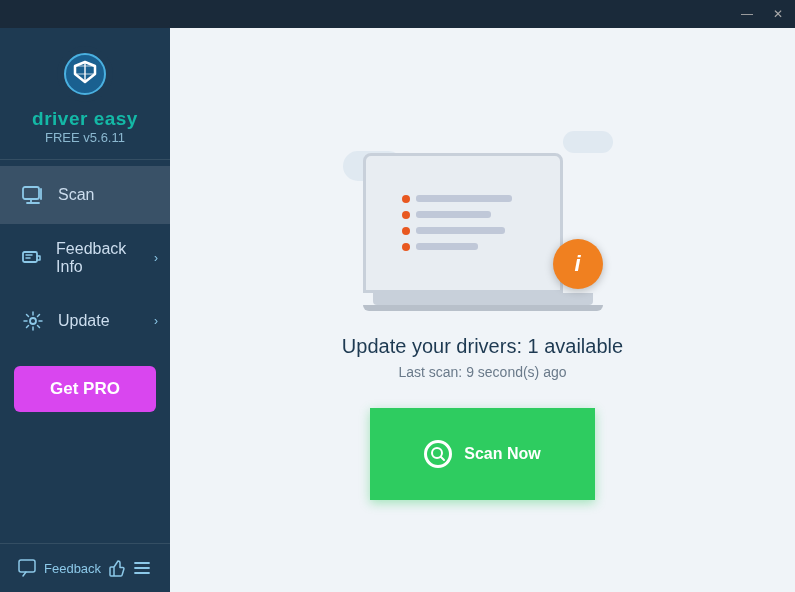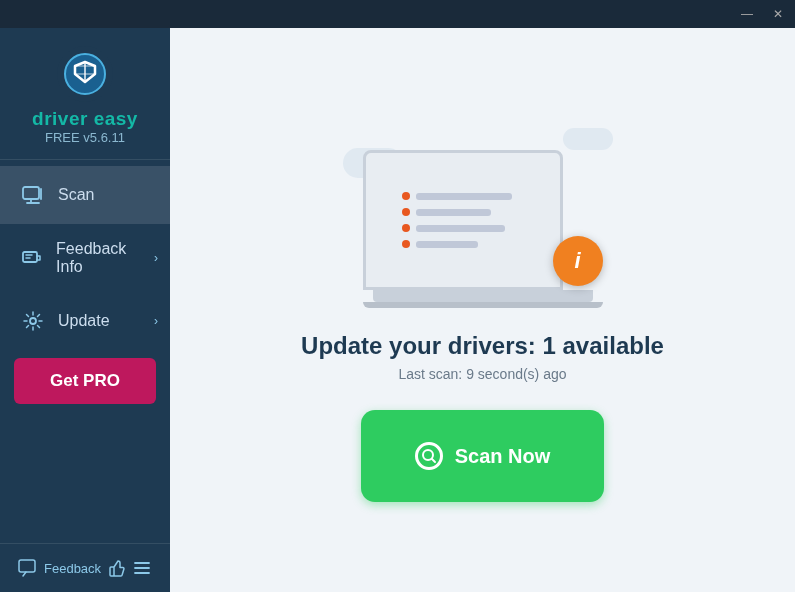--- a/index.html
+++ b/index.html
@@ -115,22 +115,22 @@
     }
 
     .nav-chevron {
       position: absolute;
       right: 12px;
       color: #8cc8e8;
       font-size: 12px;
     }
 
     .get-pro-btn {
-      margin: 8px 14px;
-      background: #be185d;
+      margin: 16px 14px;
+      background: #d946ef;
       color: #fff;
       font-size: 17px;
       font-weight: 700;
       border: none;
       border-radius: 6px;
       padding: 13px 0;
       cursor: pointer;
       text-align: center;
       width: calc(100% - 28px);
     }
@@ -266,41 +266,41 @@
       top: 10px;
       right: 10px;
       width: 50px;
       height: 22px;
       background: #d8e4ee;
       border-radius: 15px;
       opacity: 0.7;
     }
 
     .main-heading {
-      font-size: 24px;
-      font-weight: 700;
+      font-size: 20px;
+      font-weight: 400;
       color: #1e3a52;
       text-align: center;
       margin-bottom: 6px;
     }
 
     .main-subtext {
       font-size: 14px;
       color: #6a7a8a;
       text-align: center;
       margin-bottom: 28px;
     }
 
     .scan-now-btn {
       background: #2ecc60;
       color: #fff;
       border: none;
-      border-radius: 14px;
+      border-radius: 0;
       padding: 32px 54px;
-      font-size: 20px;
+      font-size: 16px;
       font-weight: 700;
       cursor: pointer;
       display: flex;
       align-items: center;
       gap: 12px;
       box-shadow: 0 3px 10px rgba(46,204,96,0.4);
     }
 
     .scan-icon-circle {
       width: 28px;

